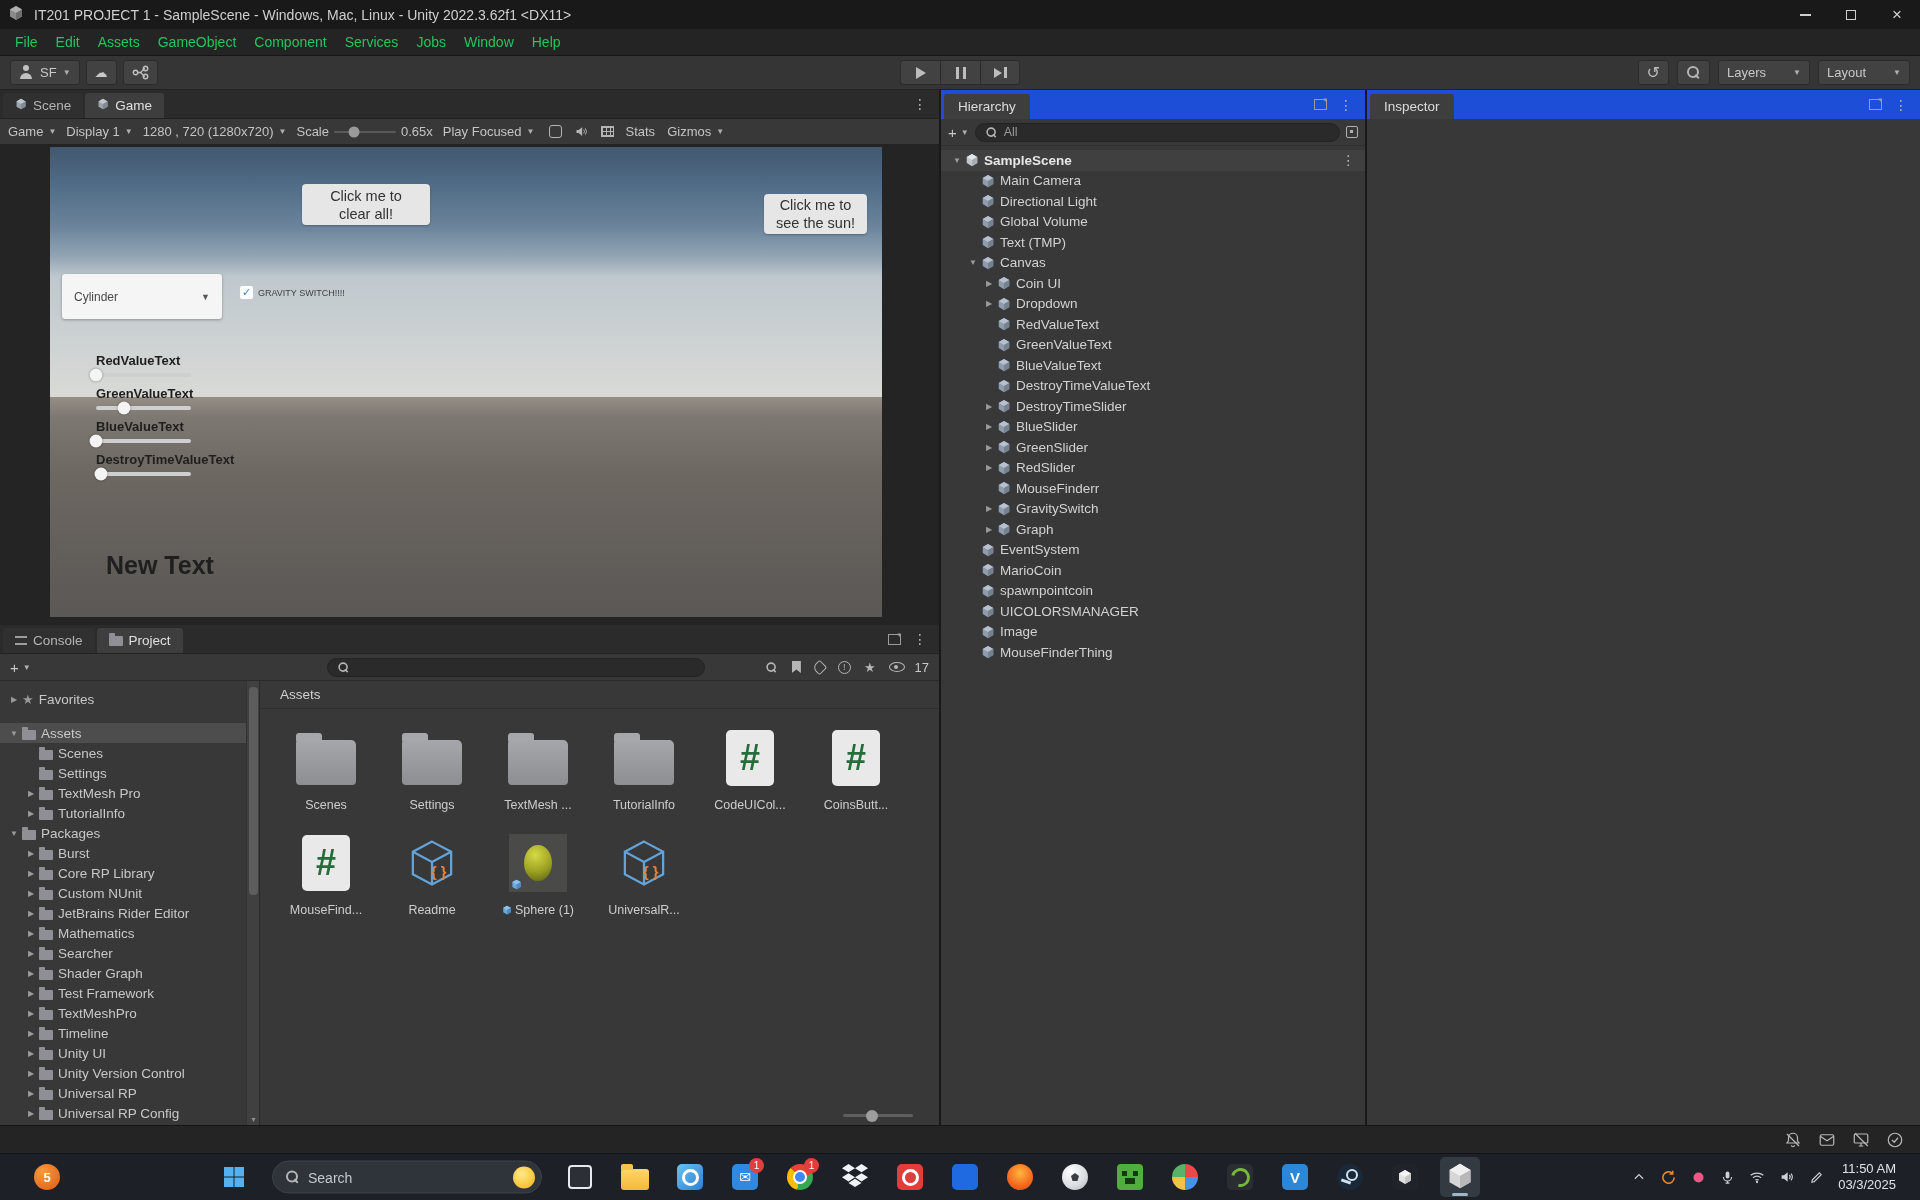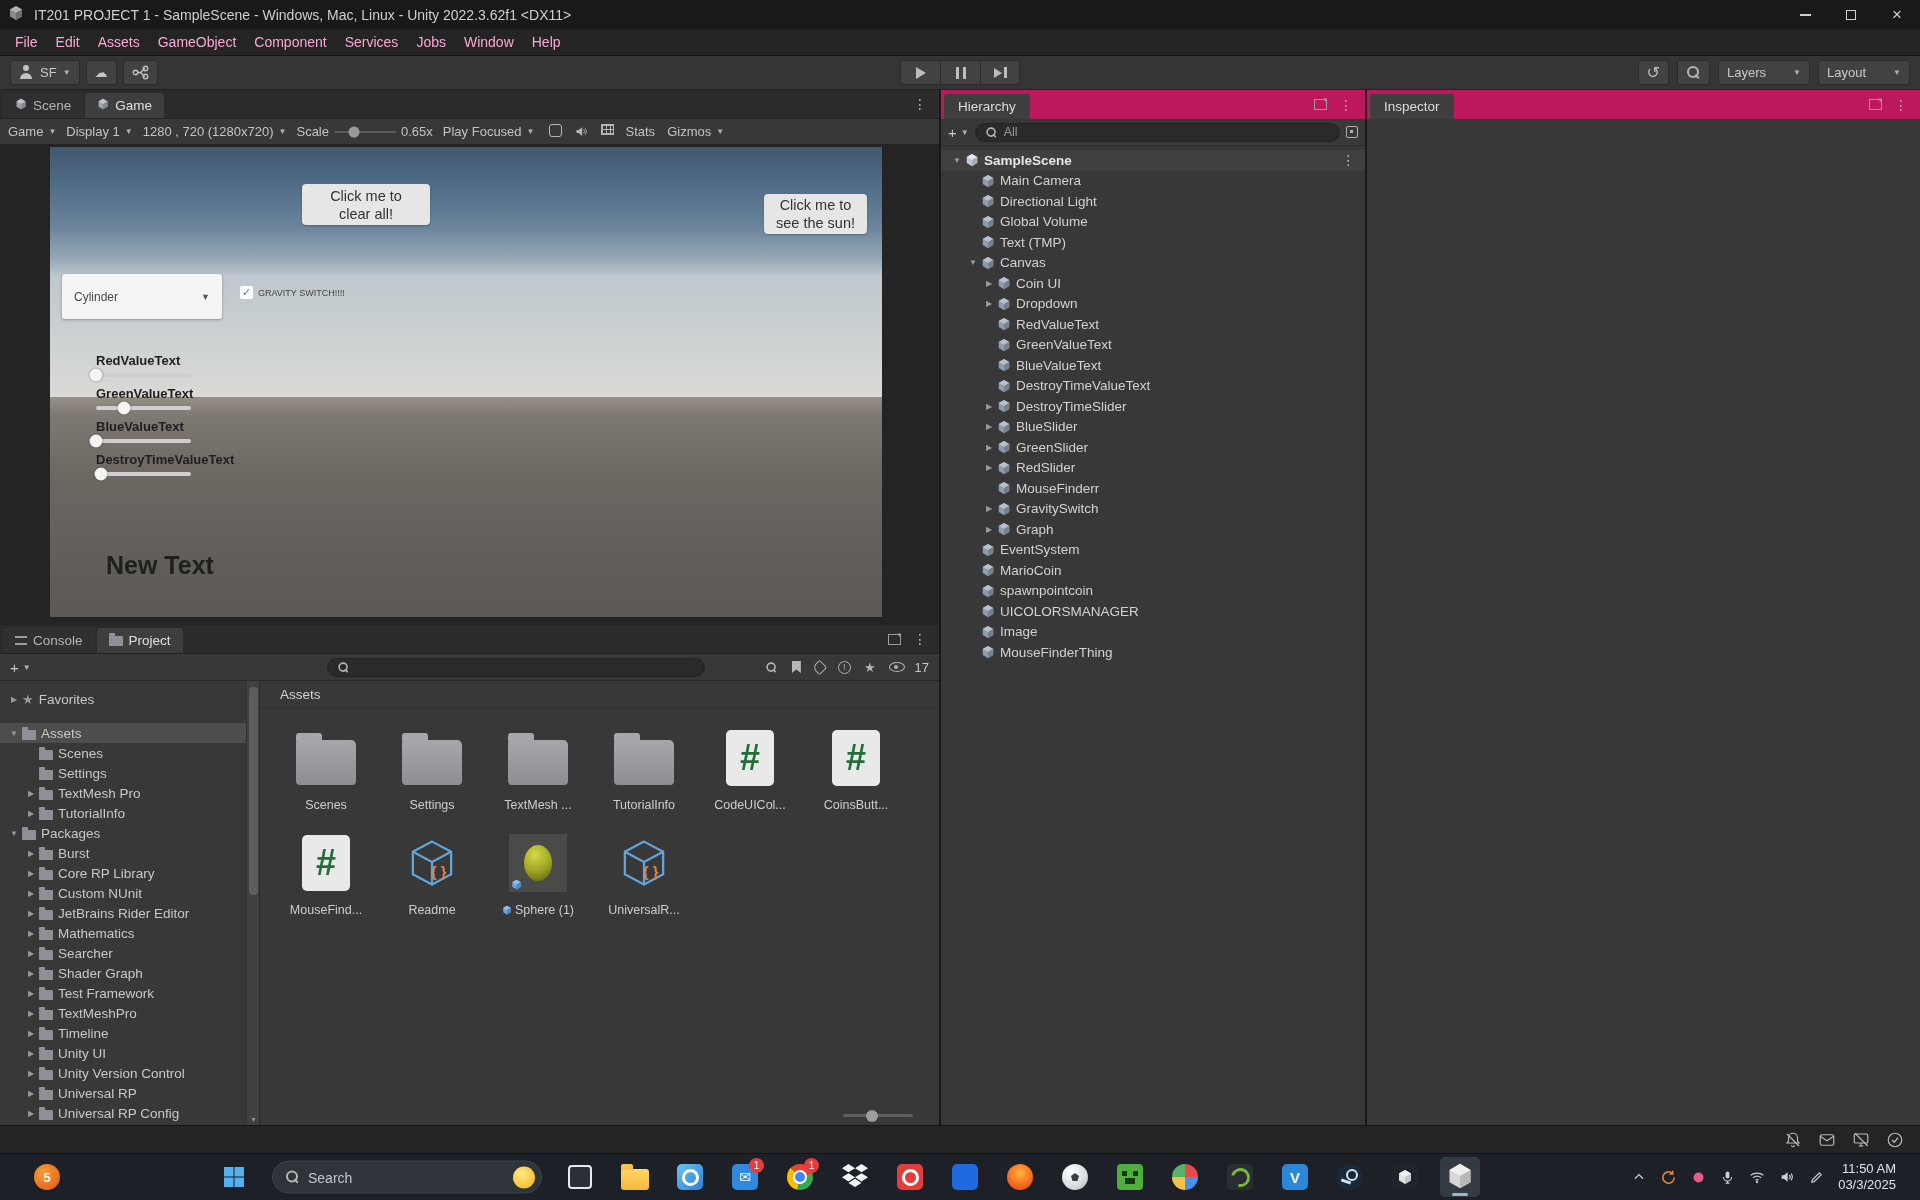--- a/index.html
+++ b/index.html
@@ -11,21 +11,21 @@
 #titlebar{height:29px;background:#191919;display:flex;align-items:center;padding-left:8px;flex:0 0 auto}
 #titlebar .title{margin-left:10px;font-size:14px;color:#cfcfcf;white-space:nowrap}
 .win-controls{margin-left:auto;display:flex;height:100%}
 .win-btn{width:46px;display:flex;align-items:center;justify-content:center;color:#cfcfcf}
 .icon-minimize{width:11px;height:2px;background:#cfcfcf}
 .icon-maximize{width:10px;height:10px;border:1px solid #cfcfcf}
 .icon-close{font-size:17px;line-height:1}
 
 
 #menubar{height:26px;background:#242424;display:flex;align-items:center;padding-left:6px;font-size:14px;flex:0 0 auto}
-.menu-item{padding:0 9px;height:100%;display:flex;align-items:center;color:#f9a8d4}
+.menu-item{padding:0 9px;height:100%;display:flex;align-items:center;color:#22c55e}
 
 
 #toolbar{height:35px;background:#353535;border-top:1px solid #161616;border-bottom:1px solid #222;display:flex;align-items:center;position:relative;padding:0 10px;flex:0 0 auto}
 .tbtn{height:25px;background:#424242;border:1px solid #2b2b2b;border-radius:3px;display:flex;align-items:center;padding:0 8px;gap:6px;color:#c8c8c8}
 .caret{font-size:8px;color:#b0b0b0}
 #toolbar .leftgrp{display:flex;gap:6px;align-items:flex-start}
 #play-controls{position:absolute;left:50%;transform:translateX(-50%);display:flex}
 #play-controls .tbtn{width:40px;justify-content:center;border-radius:0;border-right-width:0}
 #play-controls .tbtn:first-child{border-radius:3px 0 0 3px}
 #play-controls .tbtn:last-child{border-radius:0 3px 3px 0;border-right-width:1px}
@@ -52,21 +52,21 @@
 .strip-right{margin-left:auto;display:flex;align-items:center;gap:12px;padding-right:12px;height:100%}
 .kebab{font-size:14px;color:#b8b8b8}
 .dock-ico{width:13px;height:11px;border:1px solid #9c9c9c;position:relative}
 .dock-ico::after{content:"▾";position:absolute;right:-1px;top:-4px;font-size:7px;color:#9c9c9c}
 
 
 #game-toolbar{height:26px;background:#383838;border-bottom:1px solid #232323;display:flex;align-items:center;padding:0 8px;gap:10px;font-size:13px;color:#c4c4c4;flex:0 0 auto}
 .gt-item{display:flex;align-items:center;gap:5px;white-space:nowrap}
 .gt-scale-track{width:62px;height:2px;background:#5a5a5a;position:relative;border-radius:1px}
 .gt-scale-knob{position:absolute;top:50%;left:32%;transform:translate(-50%,-50%);width:11px;height:11px;border-radius:50%;background:#9a9a9a}
-.gt-icons{display:flex;gap:12px;margin-left:4px}
+.gt-icons{display:flex;align-items:center;gap:12px;margin-left:4px}
 .icon-device{width:13px;height:13px;border:1.5px solid #b5b5b5;border-radius:3px}
 .icon-grid{width:13px;height:11px;border:1px solid #b5b5b5;background-image:linear-gradient(#b5b5b5 1px,transparent 1px),linear-gradient(90deg,#b5b5b5 1px,transparent 1px);background-size:4px 4px}
 
 
 #game-viewport{height:480px;background:#242424;position:relative;flex:0 0 auto}
 #game-render{position:absolute;left:50px;top:2px;width:832px;height:470px;overflow:hidden}
 #sky{height:250px;background:linear-gradient(180deg,#41586f 0%,#4f6a85 14%,#6b849c 32%,#93a5b4 44%,#bfc8ce 52%,#d9dad6 100%)}
 #ground{height:220px;background:linear-gradient(180deg,#958e86 0%,#7e7872 9%,#6d6862 34%,#625e5a 72%,#5b5855 100%)}
 #g-heading{position:absolute;left:12px;top:12px;font-size:27px;line-height:33px;color:#3b4a63}
 .g-btn{position:absolute;background:#e6e6e6;border-radius:4px;color:#323232;font-size:14.5px;line-height:18px;display:flex;flex-direction:column;align-items:center;justify-content:center;text-align:center;box-shadow:0 1px 2px rgba(0,0,0,.25)}
@@ -126,21 +126,21 @@
 .prefab-thumb{width:58px;height:58px;background:#4a4a48;position:relative;display:flex;align-items:center;justify-content:center}
 .prefab-sphere{width:28px;height:36px;border-radius:50%;background:radial-gradient(circle at 40% 28%,#d6d944 0%,#9ba023 55%,#565a10 100%)}
 .prefab-badge{position:absolute;left:2px;bottom:2px;display:flex}
 .mini-cube{display:flex}
 .dirty-dot{width:4px;height:4px;border-radius:50%;background:#d8d8d8;display:inline-block}
 #grid-zoom{position:absolute;right:26px;bottom:8px;width:70px;height:3px;background:#5f5f5f;border-radius:2px}
 #grid-zoom .zknob{position:absolute;top:50%;left:42%;transform:translate(-50%,-50%);width:12px;height:12px;border-radius:50%;background:#9e9e9e}
 
 
 #hierarchy{width:428px;background:#383838;border-left:2px solid #191919;border-right:2px solid #191919;display:flex;flex-direction:column;flex:0 0 auto}
-.panel-header{height:29px;background:#be185d;display:flex;align-items:flex-end;flex:0 0 auto}
+.panel-header{height:29px;background:#1d4ed8;display:flex;align-items:flex-end;flex:0 0 auto}
 .panel-tab{height:25px;background:#3e3e3e;display:flex;align-items:center;gap:6px;padding:0 14px;font-size:13.5px;color:#dcdcdc;border-radius:3px 3px 0 0;margin-left:3px}
 #hierarchy-search{height:27px;background:#383838;border-bottom:1px solid #2e2e2e;display:flex;align-items:center;padding:0 7px;gap:6px;flex:0 0 auto}
 #h-plus{display:flex;align-items:center;gap:4px;color:#c8c8c8;font-size:15px}
 .hsearch{flex:1;height:19px;background:#2a2a2a;border:1px solid #232323;border-radius:10px;display:flex;align-items:center;padding:0 8px;gap:5px;color:#9a9a9a;font-size:12.5px}
 .icon-pick{width:12px;height:12px;border:1.5px solid #b0b0b0;border-radius:2px;position:relative}
 .icon-pick::after{content:"";position:absolute;left:3px;top:3px;width:3px;height:3px;background:#b0b0b0}
 #hierarchy-tree{flex:1;padding-top:4px;font-size:13.5px;overflow:hidden}
 .hrow{height:20.5px;display:flex;align-items:center;position:relative;white-space:nowrap}
 .hrow.scene-root{background:#404040;font-weight:bold;color:#e4e4e4}
 .hlabel{color:#d2d2d2}

